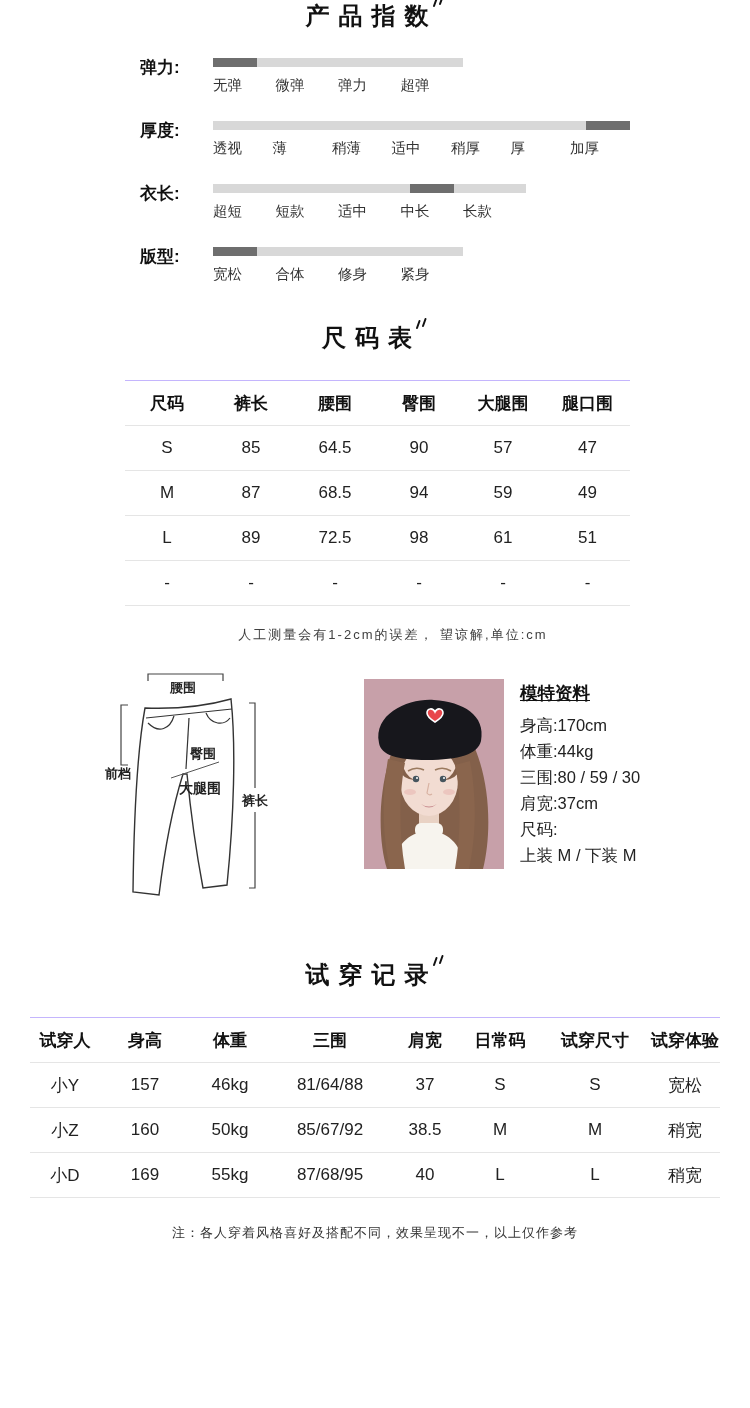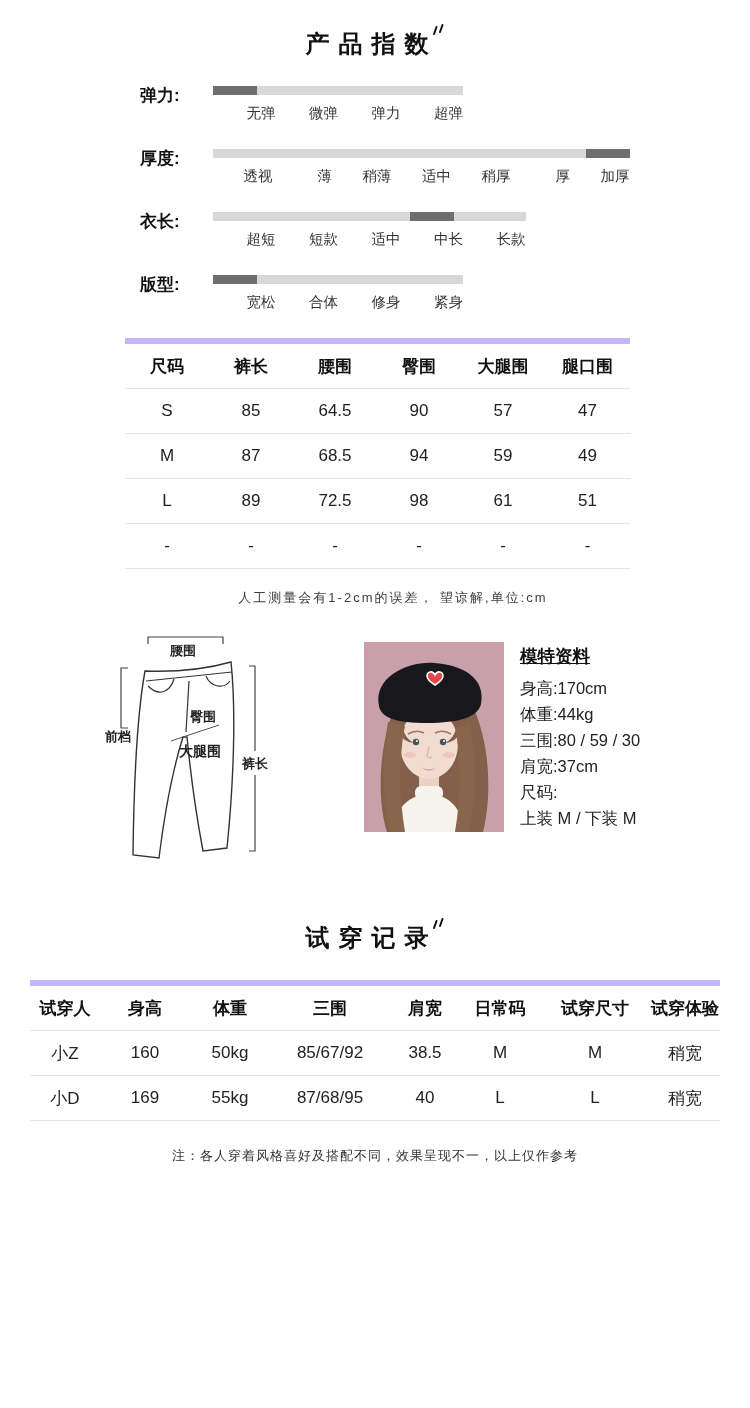--- a/index.html
+++ b/index.html
@@ -6,36 +6,36 @@
   .page{width:750px;min-height:1408px;margin:0 auto;background:#fff;
         font-family:"Liberation Sans","DejaVu Sans",sans-serif;color:#222;overflow:hidden;}
 
   
   .sec-title{display:flex;justify-content:center;align-items:flex-start;
              font-size:24px;font-weight:bold;color:#111;margin:0;}
   .tspace{letter-spacing:9px;margin-right:-9px;}
   .accent{margin-left:2px;margin-top:-5px;}
 
   
-  #title-index{padding-top:28px;}
+  #title-index{}
   .idx-rows{margin:26px 0 0 140px;}
   .idx-row{display:flex;margin-bottom:26px;}
   .idx-label{width:62px;font-size:17px;font-weight:bold;color:#111;line-height:1.15;}
   .idx-bar-col{margin-left:11px;}
   .idx-track{position:relative;height:9px;}
   .idx-fill{position:absolute;top:0;height:9px;width:44px;}
   .idx-opts{display:flex;margin-top:9px;}
-  .idx-opt{display:inline-block;text-align:right;font-size:14.5px;color:#333;}
+  .idx-opt{display:inline-block;text-align:left;font-size:14.5px;color:#333;}
 
   
   table{border-collapse:collapse;table-layout:fixed;font-size:17px;}
   th{font-weight:bold;color:#111;}
   td{color:#222;font-weight:normal;}
   th,td{text-align:center;height:44px;border-bottom:1px solid #e5e5e5;padding:0;}
-  thead th{border-top:6px solid #c4b5fd;}
+  thead th{border-top:1px solid #c4b5fd;}
   .size-table{margin:26px 0 0 125px;width:505px;}
   .fit-table{margin:26px 0 0 30px;width:690px;}
 
   .note{margin-top:20px;text-align:center;font-size:13px;color:#3f3f3f;letter-spacing:2px;margin-left:36px;}
   .note2{margin-top:26px;text-align:center;font-size:13px;color:#333;letter-spacing:1px;}
 
   
   #title-size{margin-top:38px;}
   #title-fit{margin-top:58px;}
 
@@ -121,20 +121,26 @@
               <span class="idx-opt" style="width: 62.5px;">合体</span>
               <span class="idx-opt" style="width: 62.5px;">修身</span>
               <span class="idx-opt" style="width: 62.5px;">紧身</span>
             </div>
           </div>
         </div>
       </div>
   </section>
 
   <section>
+    <h2 id="title-size" class="sec-title">
+      <span class="tspace">尺码表</span>
+      <svg class="accent" width="14" height="14" viewBox="0 0 14 14">
+        <path d="M5.5,4 L3,11 M11.5,2 L9,9" stroke="#111" stroke-width="2" stroke-linecap="round" fill="none"></path>
+      </svg>
+    </h2>
     <table class="size-table">
       <colgroup>
           <col style="width:84px">
           <col style="width:84px">
           <col style="width:84px">
           <col style="width:84px">
           <col style="width:84px">
           <col style="width:85px">
         </colgroup>
     <thead>
@@ -280,20 +286,30 @@
             <th>体重</th>
             <th>三围</th>
             <th>肩宽</th>
             <th>日常码</th>
             <th>试穿尺寸</th>
             <th>试穿体验</th>
           </tr>
         </thead>
         <tbody>
           <tr>
+            <td>小Y</td>
+            <td>157</td>
+            <td>46kg</td>
+            <td>81/64/88</td>
+            <td>37</td>
+            <td>S</td>
+            <td>S</td>
+            <td>宽松</td>
+          </tr>
+          <tr>
             <td>小Z</td>
             <td>160</td>
             <td>50kg</td>
             <td>85/67/92</td>
             <td>38.5</td>
             <td>M</td>
             <td>M</td>
             <td>稍宽</td>
           </tr>
           <tr>

